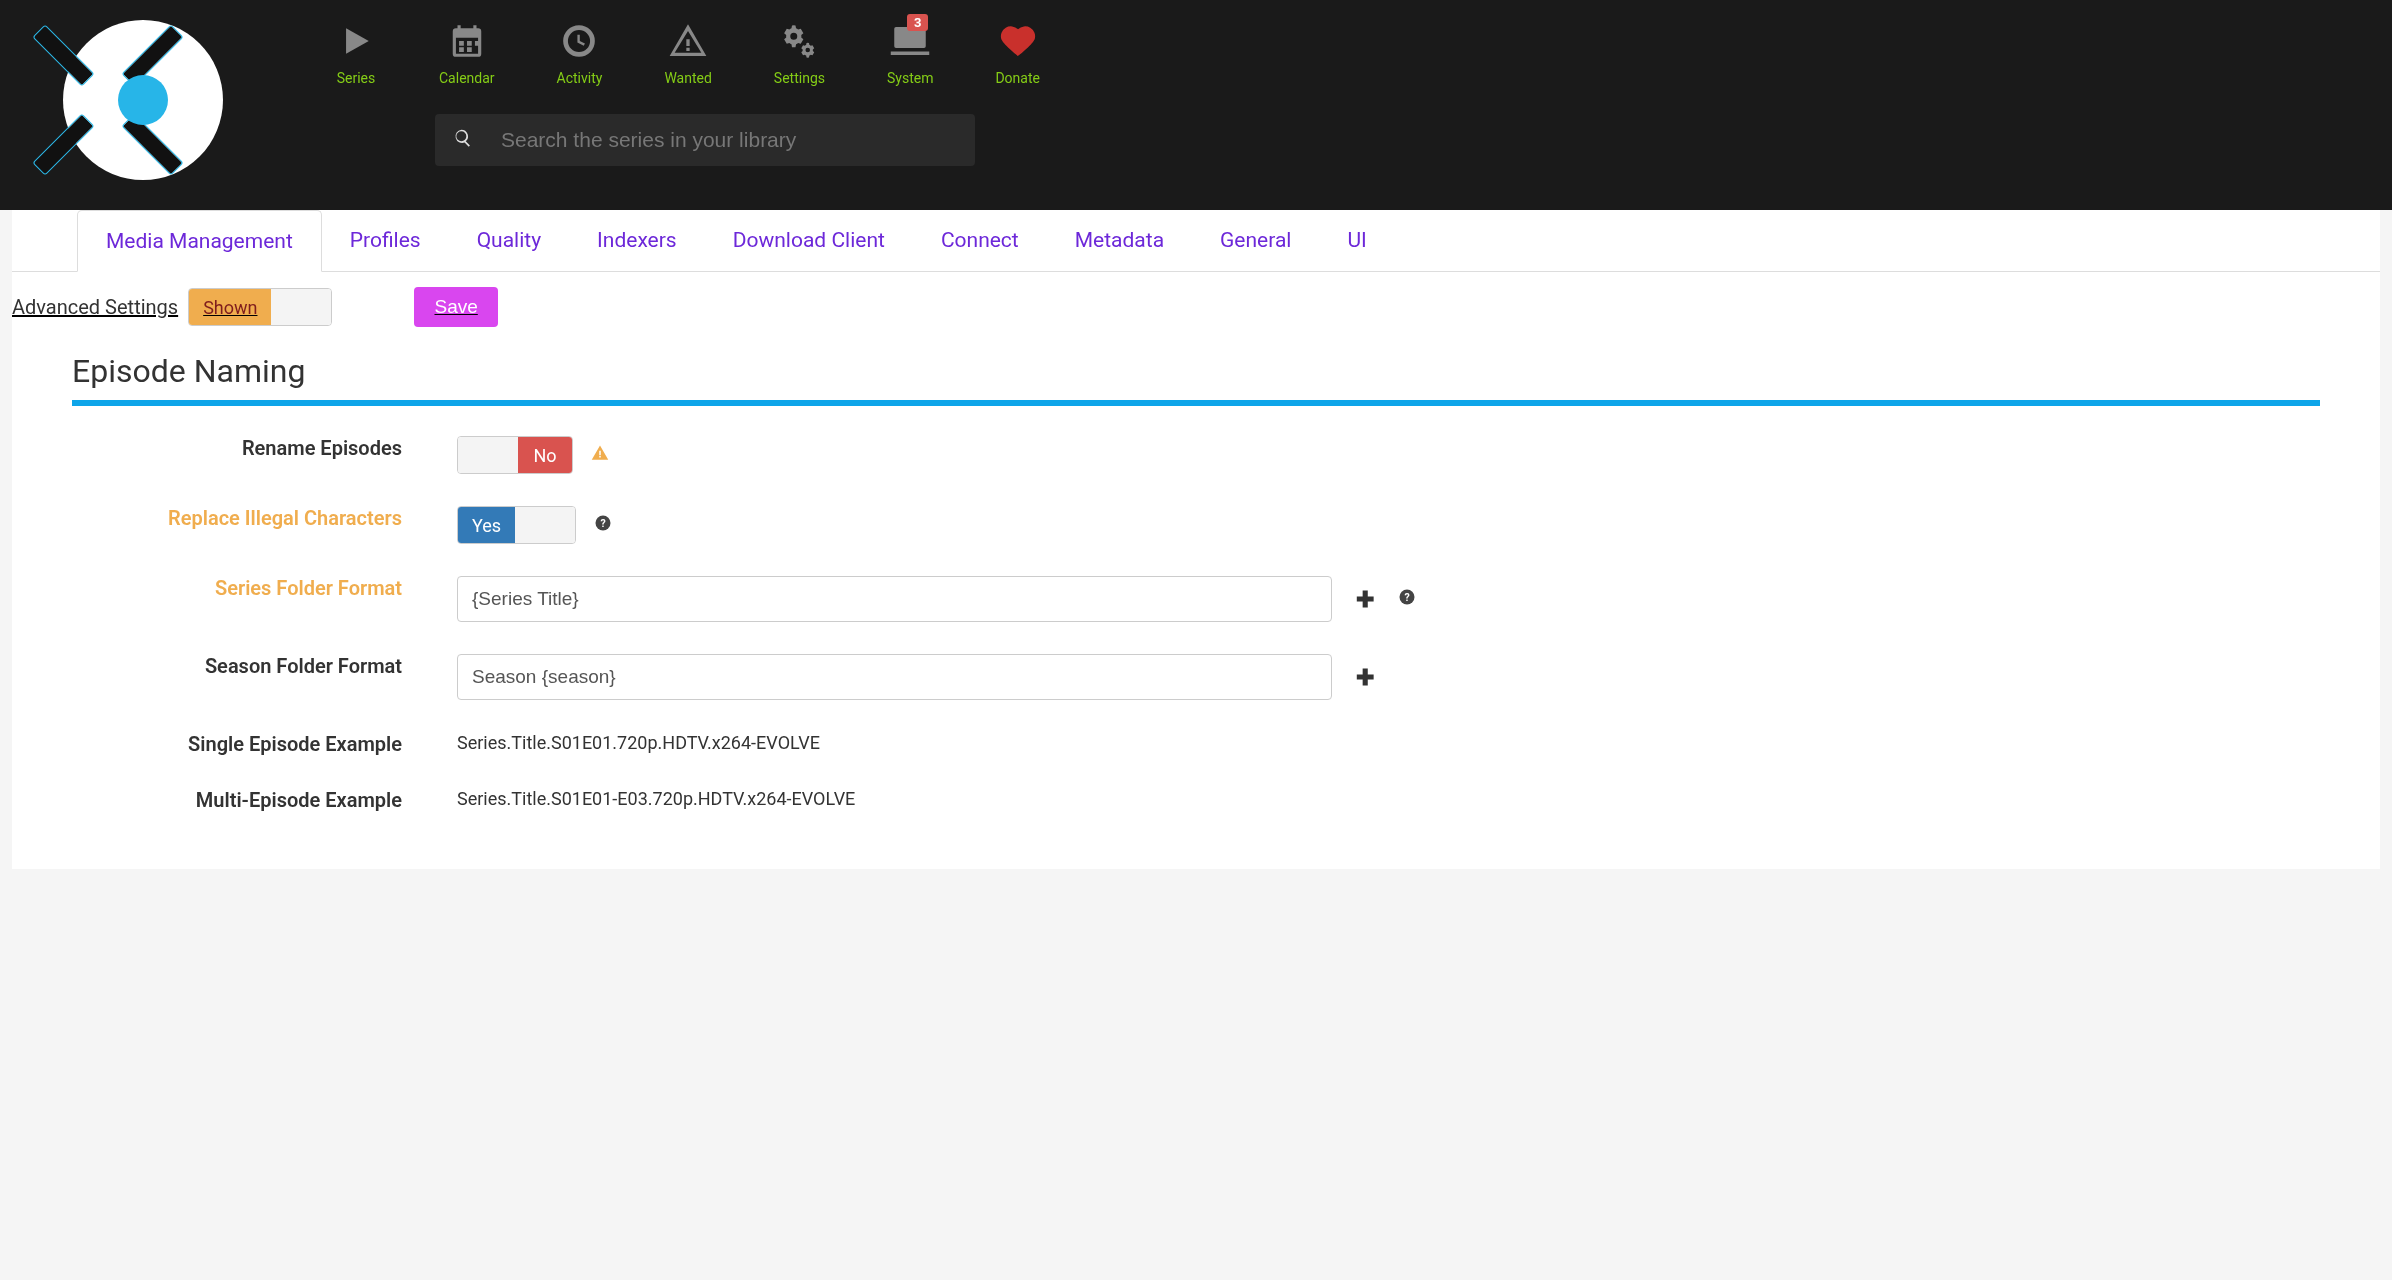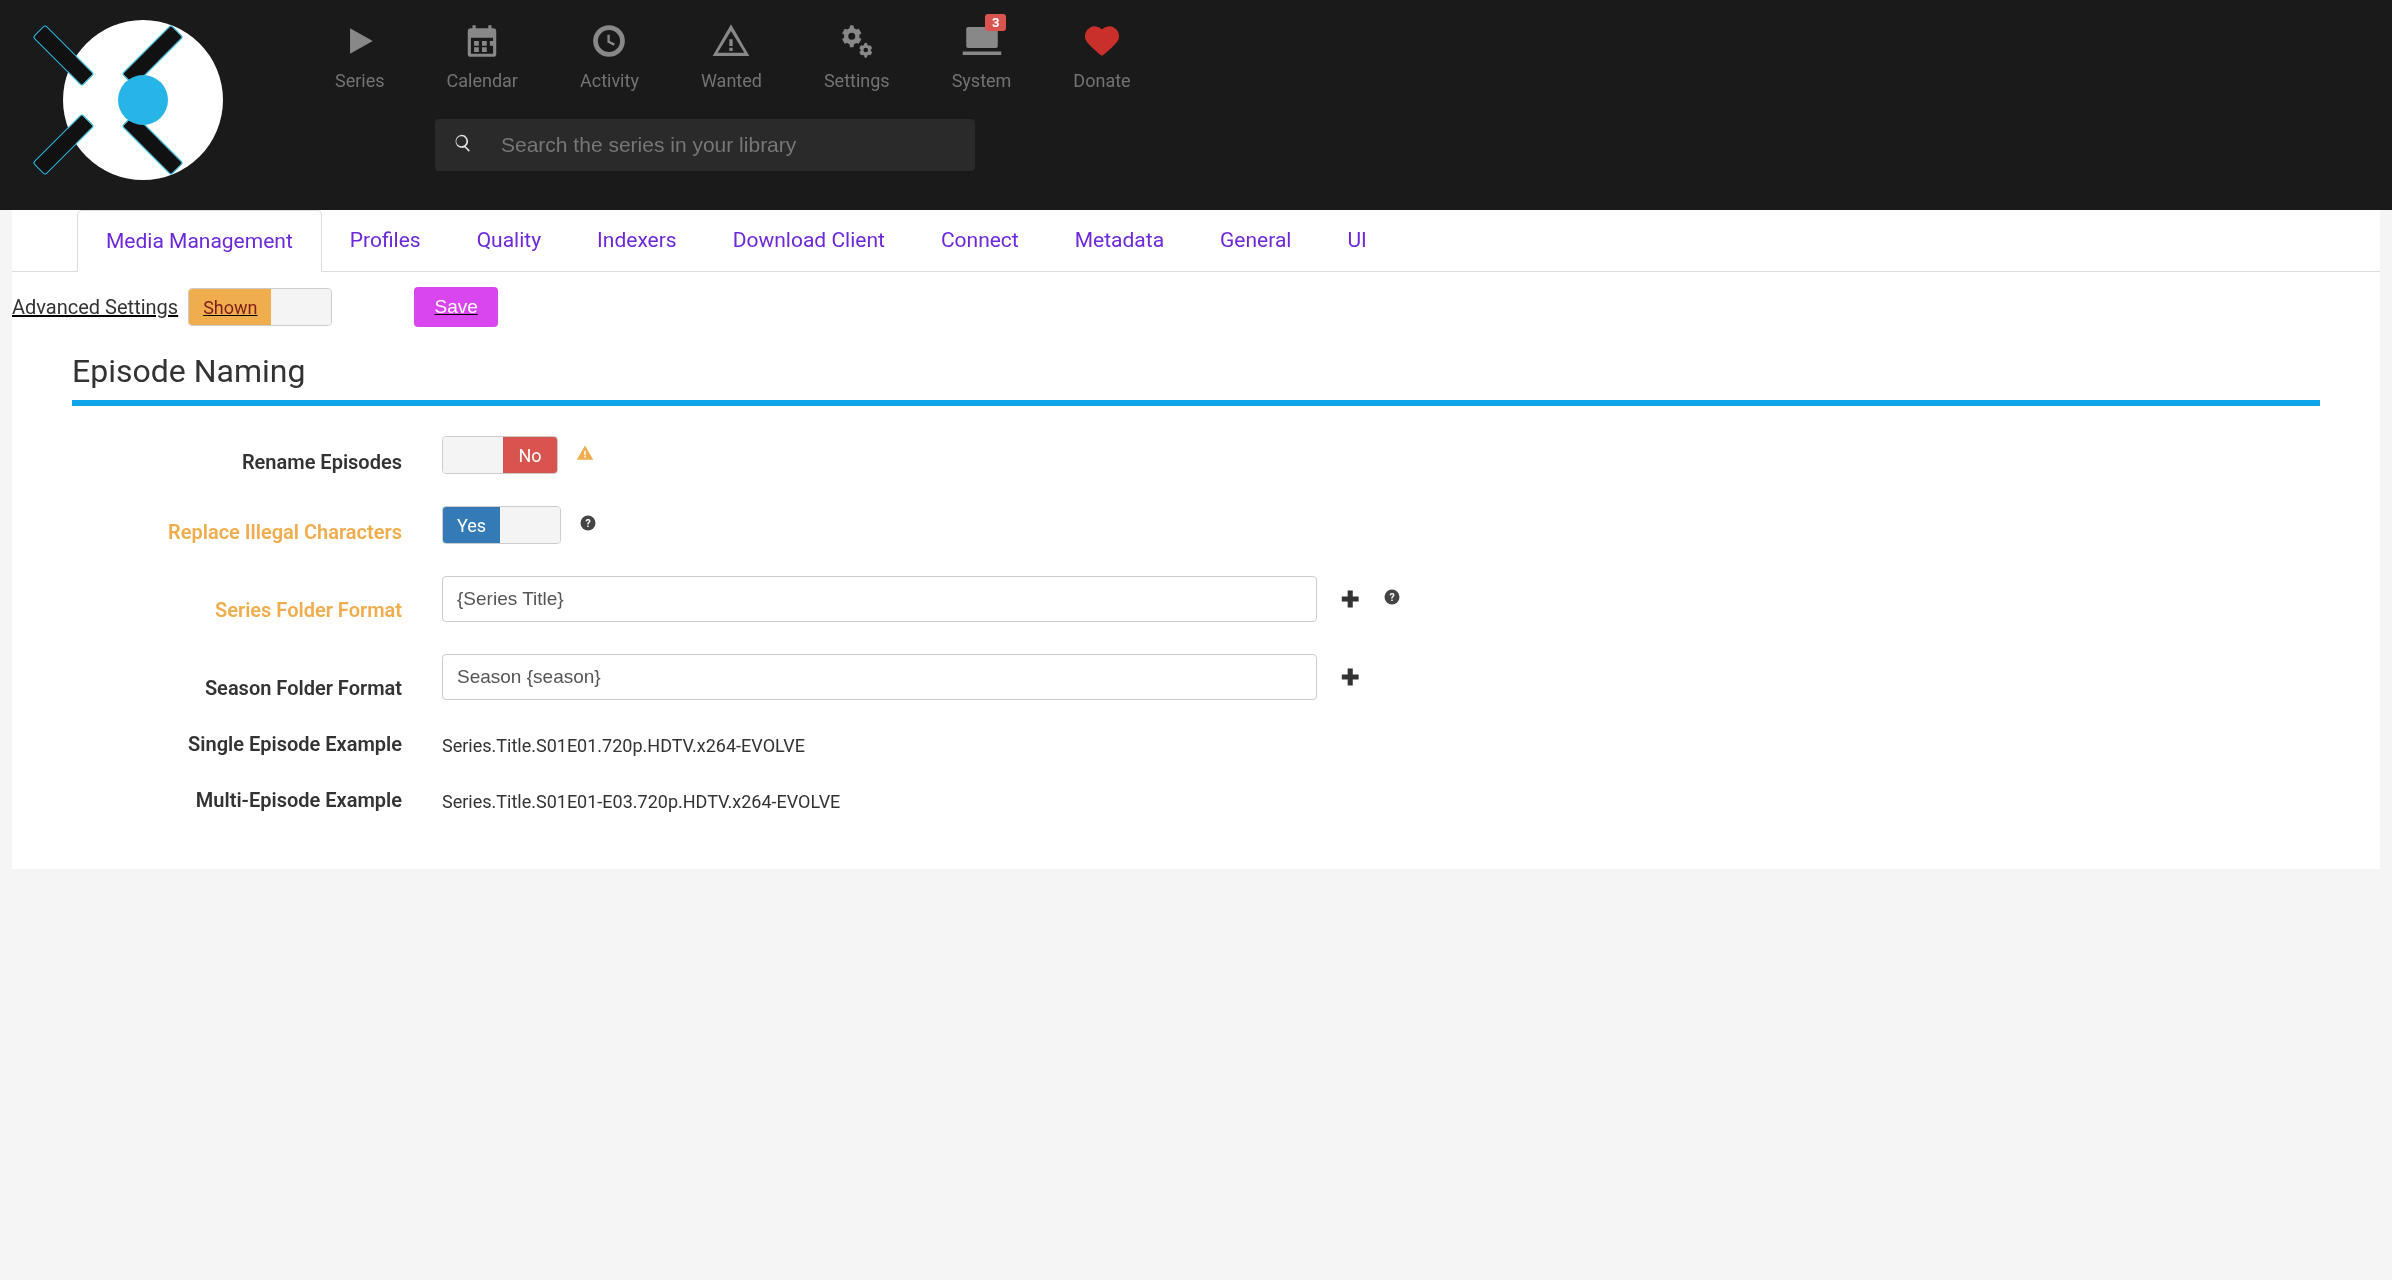--- a/index.html
+++ b/index.html
@@ -72,22 +72,22 @@
   position: relative;
 }
 .nav-icon {
   width: 42px;
   height: 42px;
   display: flex;
   align-items: center;
   justify-content: center;
 }
 .nav-label {
-  font-size: 18px;
-  color: #737373;
+  font-size: 14px;
+  color: #84cc16;
 }
 .badge {
   position: absolute;
   top: -6px;
   right: 5px;
   background: #d9534f;
   color: #fff;
   font-size: 13px;
   font-weight: bold;
   padding: 1px 7px;
@@ -182,23 +182,23 @@
 .section-title {
   font-size: 32px;
   font-weight: 400;
   color: #333;
   border-bottom: 6px solid #0ea5e9;
   padding-bottom: 10px;
   margin-bottom: 30px;
 }
 .form-row {
   display: flex;
-  align-items: flex-end;
+  align-items: flex-start;
   margin-bottom: 32px;
-  gap: 40px;
+  gap: 55px;
 }
 .form-label {
   width: 330px;
   text-align: right;
   font-size: 20px;
   font-weight: 600;
   color: #333;
 }
 .form-label.advanced { color: #f0ad4e; }
 .form-control-area {

